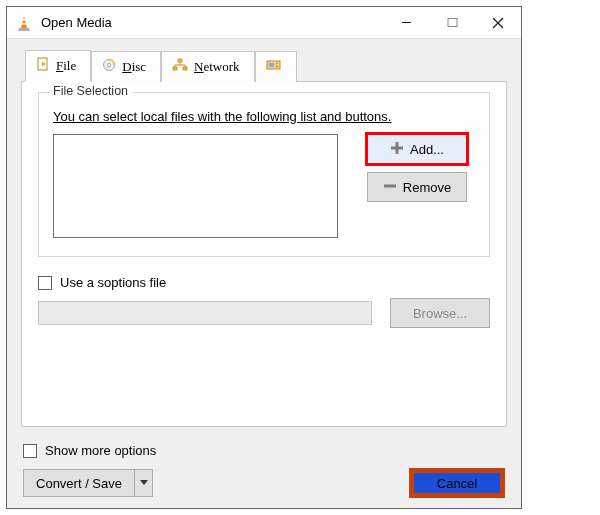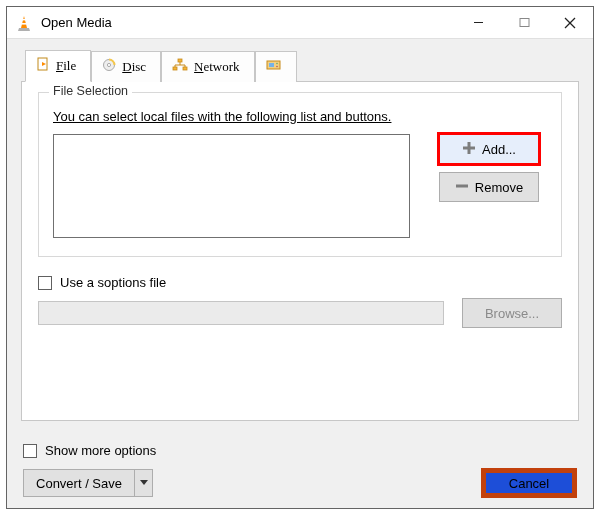--- a/index.html
+++ b/index.html
@@ -5,21 +5,21 @@
   * { box-sizing: border-box; }
   body {
     margin: 0;
     padding: 6px;
     font-family: "Segoe UI", Tahoma, sans-serif;
     font-size: 13px;
     color: #000;
     background: #fff;
   }
   .window {
-    width: 588px;
+    width: 516px;
     height: 503px;
     border: 1px solid #646464;
     background: #f0f0f0;
     display: flex;
     flex-direction: column;
   }
   .titlebar {
     height: 32px;
     background: #fff;
     display: flex;
@@ -140,21 +140,21 @@
   }
   .sub-file-row { display: flex; gap: 18px; align-items: center; }
   .sub-input {
     flex: 1;
     height: 24px;
     border: 1px solid #c5c5c5;
     background: #ebebeb;
   }
   
   .bottom-area {
-    padding: 18px 2px 0 2px;
+    padding: 12px 2px 0 2px;
   }
   .show-more { display: flex; align-items: center; gap: 8px; margin-top: 4px; margin-bottom: 10px; }
   .action-row { display: flex; justify-content: space-between; gap: 2px; align-items: center; }
   .split-btn {
     display: inline-flex;
     height: 28px;
     border: 1px solid #adadad;
   }
   .split-btn .main {
     padding: 0 12px;

